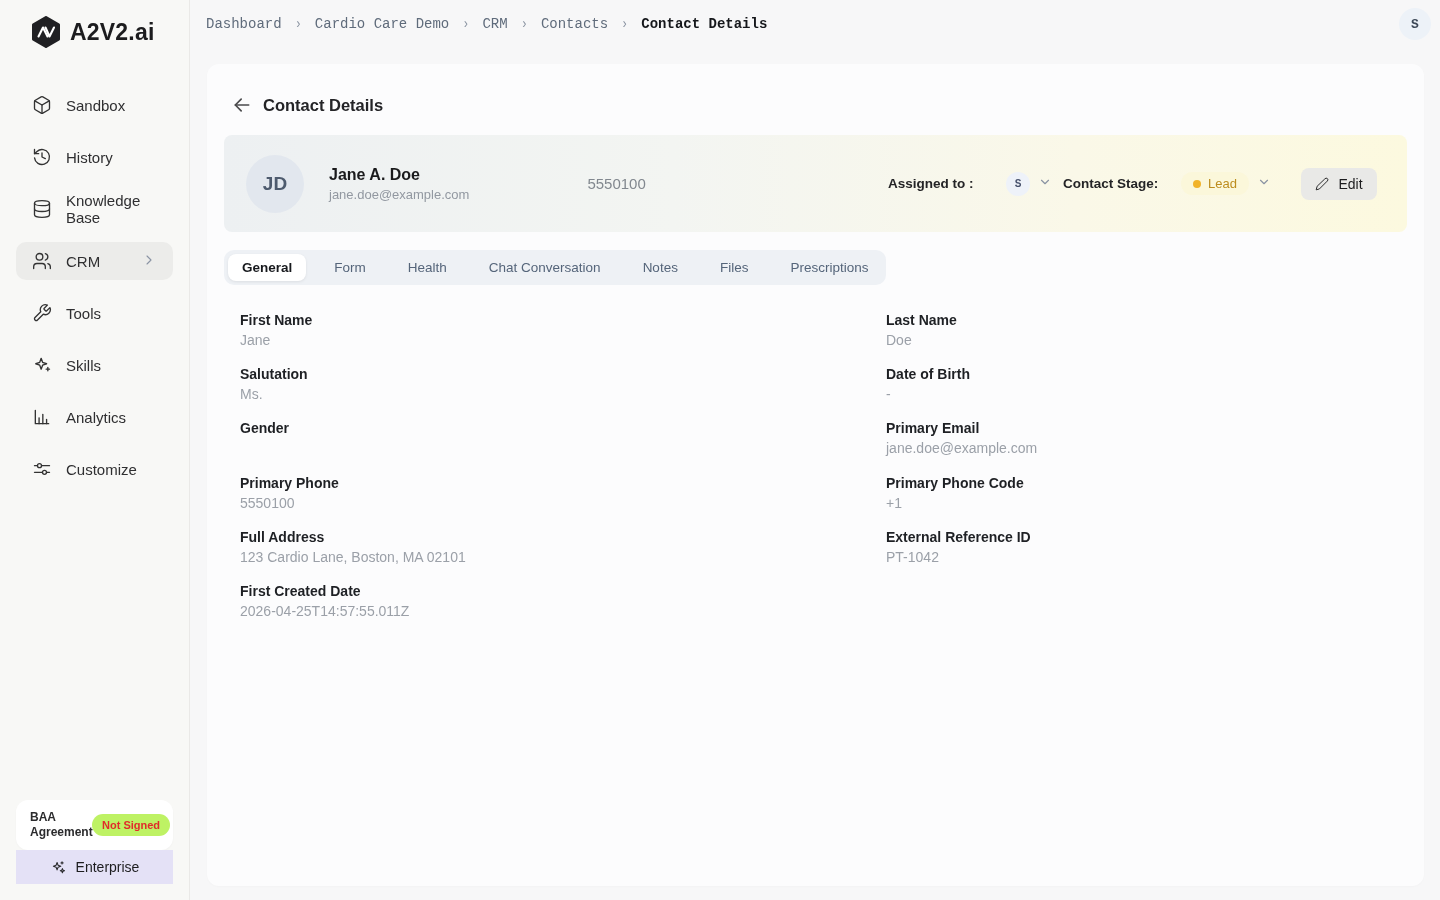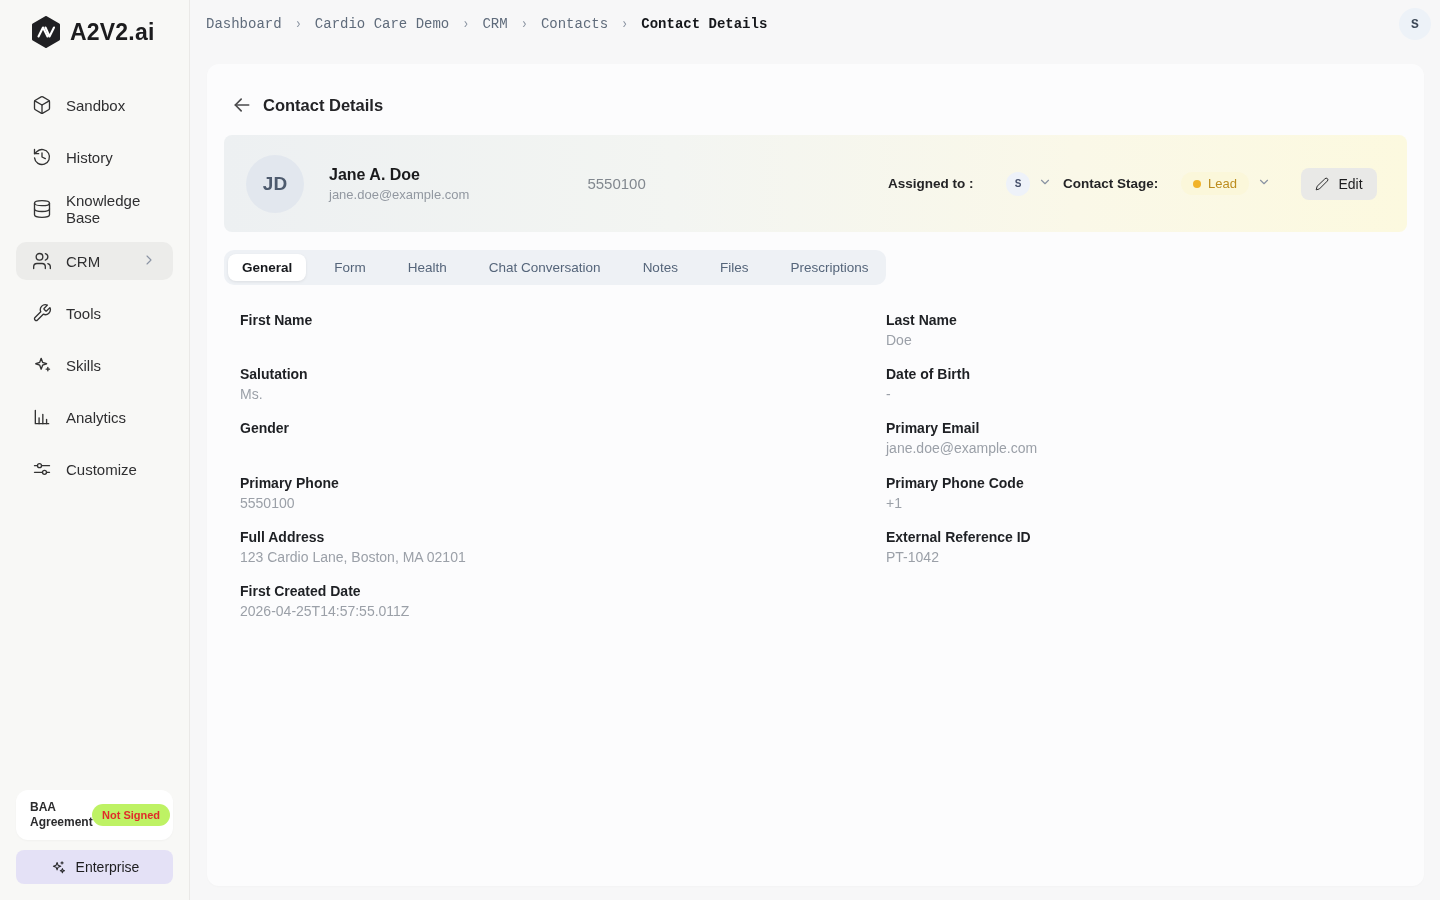--- a/index.html
+++ b/index.html
@@ -20,22 +20,22 @@
   .nav-item svg { width:20px; height:20px; stroke:#333; fill:none; stroke-width:1.6;
     stroke-linecap:round; stroke-linejoin:round; flex-shrink:0; }
   .nav-item .spacer { flex:1; }
   .nav-item .chev svg { width:16px; height:16px; stroke:#8a93a3; }
   .side-bottom { margin-top:auto; padding:0 16px 16px; }
   .baa-card { background:#ffffff; border-radius:12px; padding:10px 10px 10px 14px;
     display:flex; align-items:center; justify-content:space-between; box-shadow:0 1px 2px rgba(0,0,0,0.03); }
   .baa-label { font-size:12px; font-weight:bold; color:#2b2b2d; line-height:1.25; width:62px; }
   .baa-badge { font-size:11px; font-weight:bold; color:#e02b2b; background:#bef264;
     border-radius:999px; padding:5px 10px; white-space:nowrap; }
-  .enterprise-btn { margin-top:10px; height:34px; width:100%; background:#e4e1f6; border:none;
-    border-radius:8px; display:flex; align-items:center; justify-content:center; gap:9px;
+  .enterprise-btn { height:34px; width:100%; background:#e4e1f6; border:none;
+    border-radius:0; display:flex; align-items:center; justify-content:center; gap:9px;
     font-size:14px; color:#1d1d1f; font-family:inherit; cursor:pointer; }
   .enterprise-btn svg { width:17px; height:17px; stroke:#2b2b2e; fill:none; stroke-width:1.5;
     stroke-linecap:round; stroke-linejoin:round; }
 
   
   .main { flex:1; display:flex; flex-direction:column; height:100%; }
   .topbar { height:48px; display:flex; align-items:center; justify-content:space-between;
     padding:0 9px 0 16px; flex-shrink:0;font-family:Liberation Mono, monospace; }
   .breadcrumb { display:flex; align-items:center; gap:13px; font-size:14px; color:#5f6b7b; }
   .crumb { cursor:pointer; }
@@ -274,20 +274,21 @@
           <div class="tab">Health</div>
           <div class="tab">Chat Conversation</div>
           <div class="tab">Notes</div>
           <div class="tab">Files</div>
           <div class="tab">Prescriptions</div>
         </div>
 
         <div class="fields">
           <div class="field">
             <div class="field-label">First Name</div>
+            <div class="field-value">Jane</div>
           </div>
           <div class="field">
             <div class="field-label">Last Name</div>
             <div class="field-value">Doe</div>
           </div>
           <div class="field">
             <div class="field-label">Salutation</div>
             <div class="field-value">Ms.</div>
           </div>
           <div class="field">

